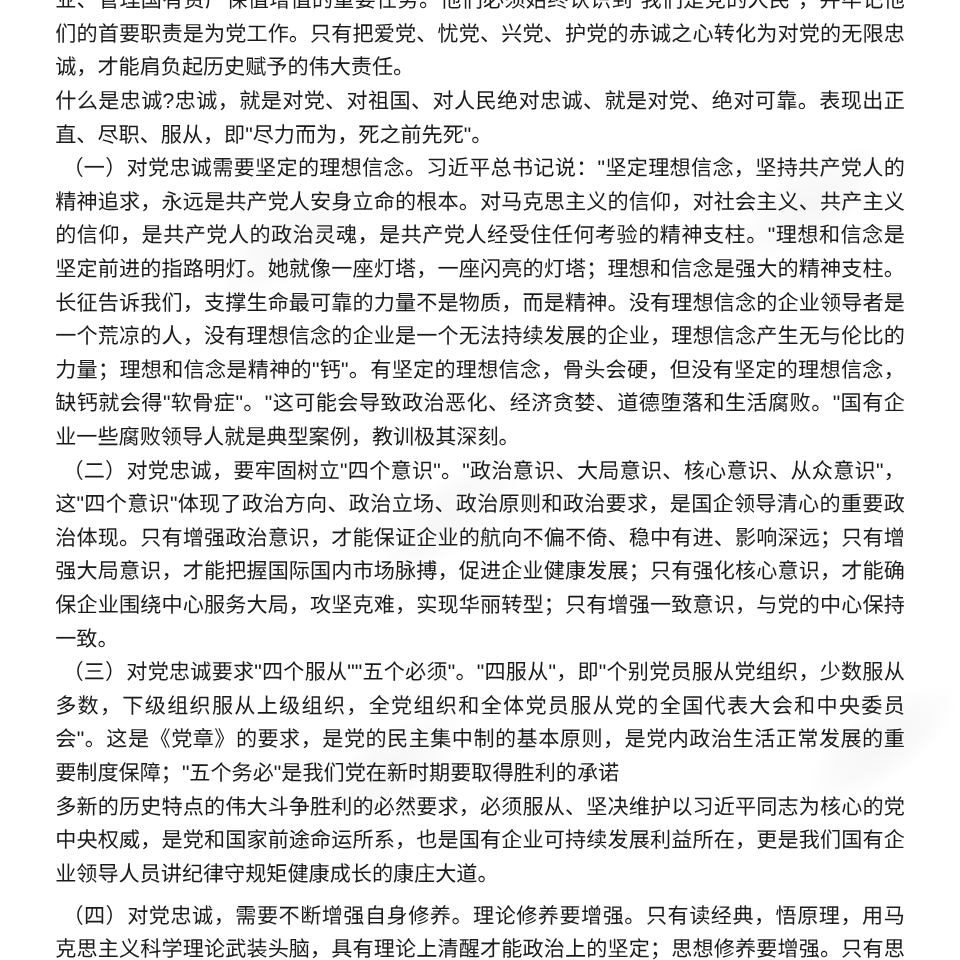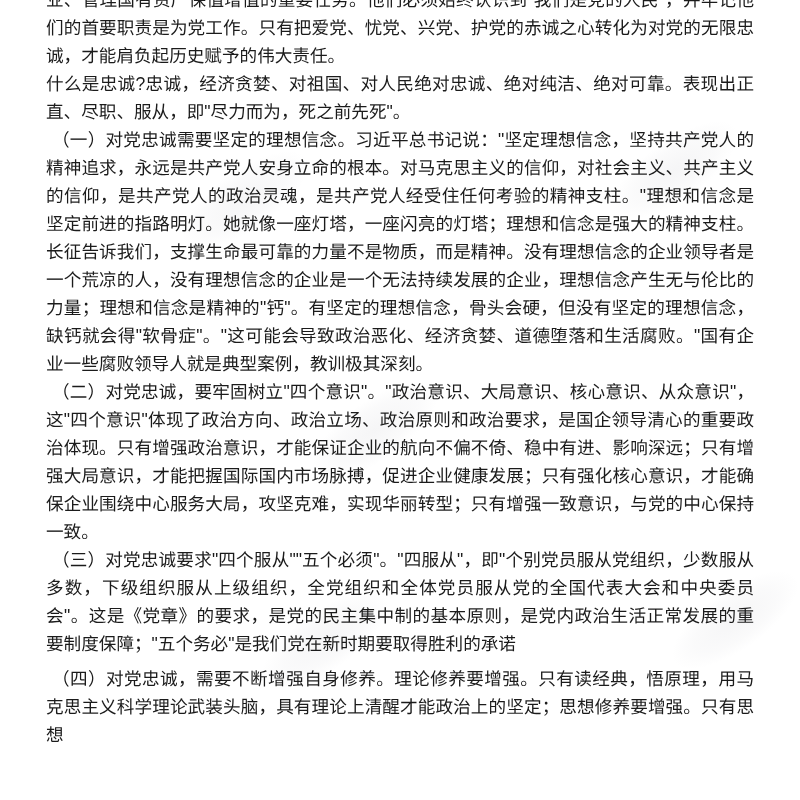--- a/index.html
+++ b/index.html
@@ -57,18 +57,19 @@
 <body>
 
 <div class="watermark wm-1"></div>
 <div class="watermark wm-2"></div>
 <div class="watermark wm-3"></div>
 <div class="watermark wm-4"></div>
 <div class="watermark wm-5"></div>
 
 <div class="page">
   <p>业、管理国有资产保值增值的重要任务。他们必须始终认识到"我们是党的人民"，并牢记他们的首要职责是为党工作。只有把爱党、忧党、兴党、护党的赤诚之心转化为对党的无限忠诚，才能肩负起历史赋予的伟大责任。</p>
-  <p>什么是忠诚?忠诚，经济贪婪、对祖国、对人民绝对忠诚、绝对纯洁、绝对可靠。表现出正直、尽职、服从，即"尽力而为，死之前先死"。</p>
+  <p>什么是忠诚?忠诚，就是对党、对祖国、对人民绝对忠诚、就是对党、绝对可靠。表现出正直、尽职、服从，即"尽力而为，死之前先死"。</p>
   <p class="section-start">（一）对党忠诚需要坚定的理想信念。习近平总书记说："坚定理想信念，坚持共产党人的精神追求，永远是共产党人安身立命的根本。对马克思主义的信仰，对社会主义、共产主义的信仰，是共产党人的政治灵魂，是共产党人经受住任何考验的精神支柱。"理想和信念是坚定前进的指路明灯。她就像一座灯塔，一座闪亮的灯塔；理想和信念是强大的精神支柱。长征告诉我们，支撑生命最可靠的力量不是物质，而是精神。没有理想信念的企业领导者是一个荒凉的人，没有理想信念的企业是一个无法持续发展的企业，理想信念产生无与伦比的力量；理想和信念是精神的"钙"。有坚定的理想信念，骨头会硬，但没有坚定的理想信念，缺钙就会得"软骨症"。"这可能会导致政治恶化、经济贪婪、道德堕落和生活腐败。"国有企业一些腐败领导人就是典型案例，教训极其深刻。</p>
   <p class="section-start">（二）对党忠诚，要牢固树立"四个意识"。"政治意识、大局意识、核心意识、从众意识"，这"四个意识"体现了政治方向、政治立场、政治原则和政治要求，是国企领导清心的重要政治体现。只有增强政治意识，才能保证企业的航向不偏不倚、稳中有进、影响深远；只有增强大局意识，才能把握国际国内市场脉搏，促进企业健康发展；只有强化核心意识，才能确保企业围绕中心服务大局，攻坚克难，实现华丽转型；只有增强一致意识，与党的中心保持一致。</p>
   <p class="section-start">（三）对党忠诚要求"四个服从""五个必须"。"四服从"，即"个别党员服从党组织，少数服从多数，下级组织服从上级组织，全党组织和全体党员服从党的全国代表大会和中央委员会"。这是《党章》的要求，是党的民主集中制的基本原则，是党内政治生活正常发展的重要制度保障；"五个务必"是我们党在新时期要取得胜利的承诺</p>
+  <p>多新的历史特点的伟大斗争胜利的必然要求，必须服从、坚决维护以习近平同志为核心的党中央权威，是党和国家前途命运所系，也是国有企业可持续发展利益所在，更是我们国有企业领导人员讲纪律守规矩健康成长的康庄大道。</p>
   <p class="section-start gap-before">（四）对党忠诚，需要不断增强自身修养。理论修养要增强。只有读经典，悟原理，用马克思主义科学理论武装头脑，具有理论上清醒才能政治上的坚定；思想修养要增强。只有思想</p>
 </div>
 
 </body></html>

